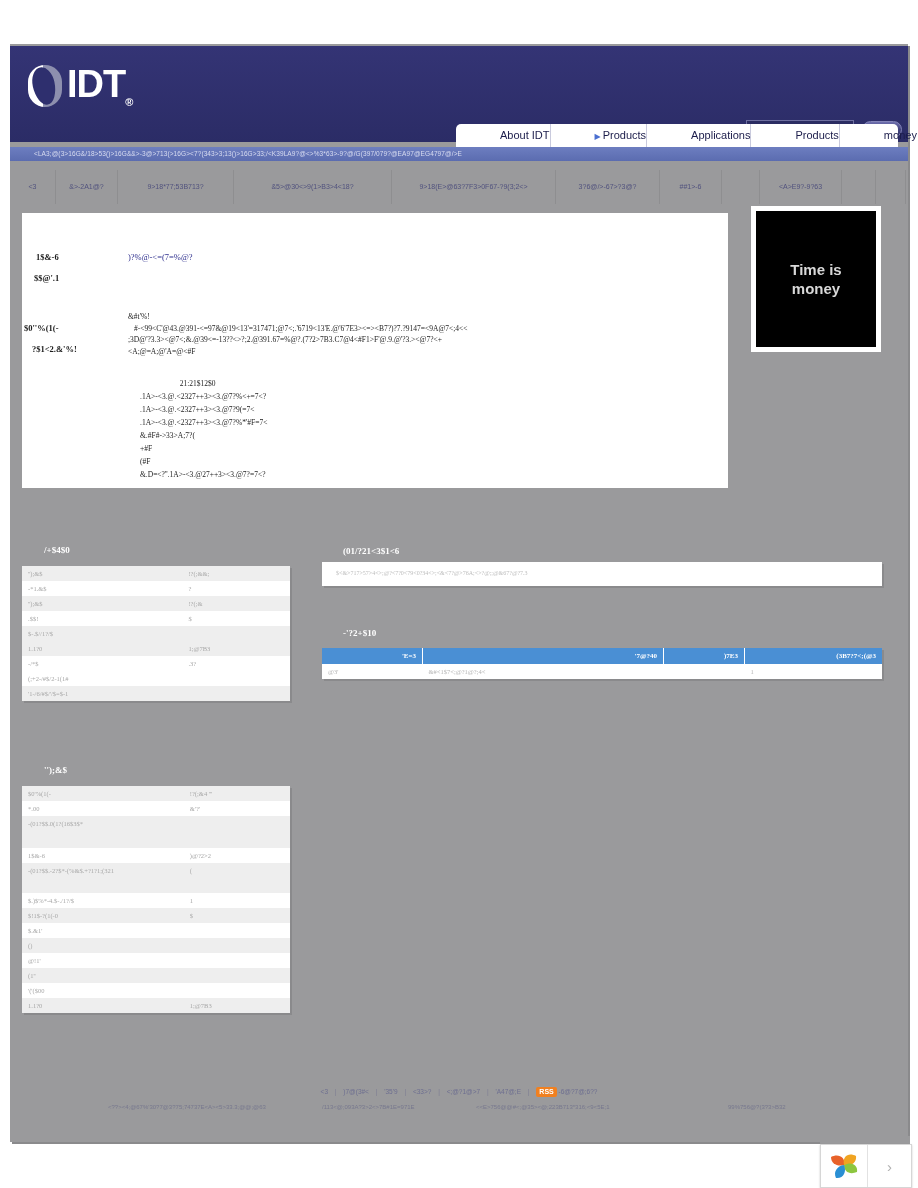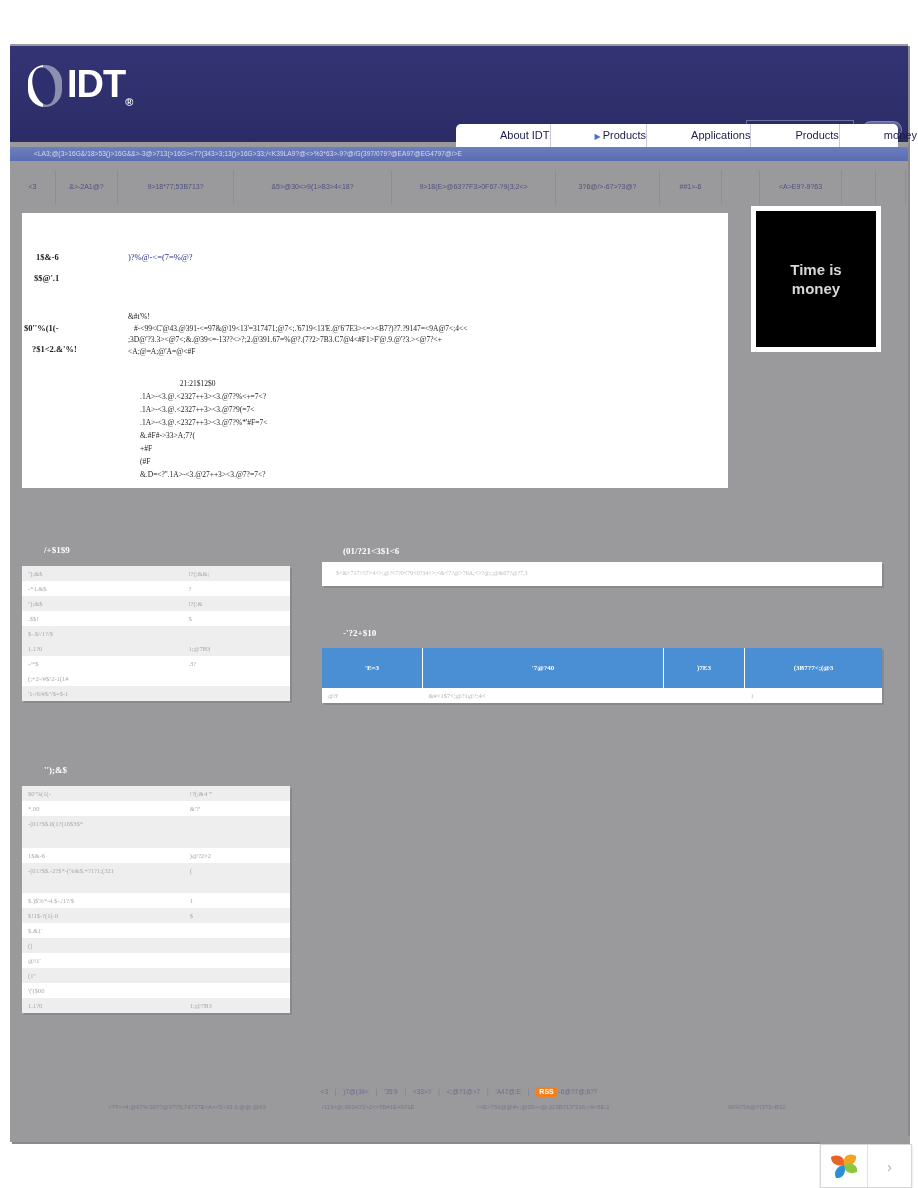--- a/index.html
+++ b/index.html
@@ -356,22 +356,22 @@
     background: #ffffff;
     z-index: 3;
     border-collapse: collapse;
     box-shadow: 2px 2px 0 rgba(0,0,0,0.10);
   }
   .btable th {
     background: #4a8fd4;
     color: #ffffff;
     font-size: 7px;
     font-weight: bold;
-    text-align: center;
-    padding: 16px 6px;
+    text-align: right;
+    padding: 4px 6px;
     border-right: 1px solid #ffffff;
     font-family: "Liberation Serif", serif;
     white-space: nowrap;
   }
   .btable th:last-child { border-right: none; }
   .btable td {
     font-size: 6.5px;
     color: #b4b4b4;
     padding: 4px 6px;
     font-family: "Liberation Serif", serif;
@@ -575,21 +575,21 @@
 
   <div class="ad-banner">
     <div class="ad-inner">
       <div class="ad-text">
         <div>Time is</div>
         <div>money</div>
       </div>
     </div>
   </div>
 
-  <div class="sec-title" style="left:44px;  top:545px;">/+$1$9</div>
+  <div class="sec-title" style="left:44px;  top:545px;">/+$4$0</div>
   <div class="sec-title" style="left:44px;  top:765px;">'');&amp;$</div>
   <div class="sec-title" style="left:343px; top:546px;">(01/?21&lt;3$1&lt;6</div>
   <div class="sec-title" style="left:343px; top:628px;">-'?2+$10</div>
 
   <table class="dtable" style="left:22px; top:566px; width:268px;">
     <tbody>
       <tr class="alt">
           <td class="c1">'');&amp;$</td>
           <td class="c2">!?(;&amp;&amp;;</td>
         </tr>

